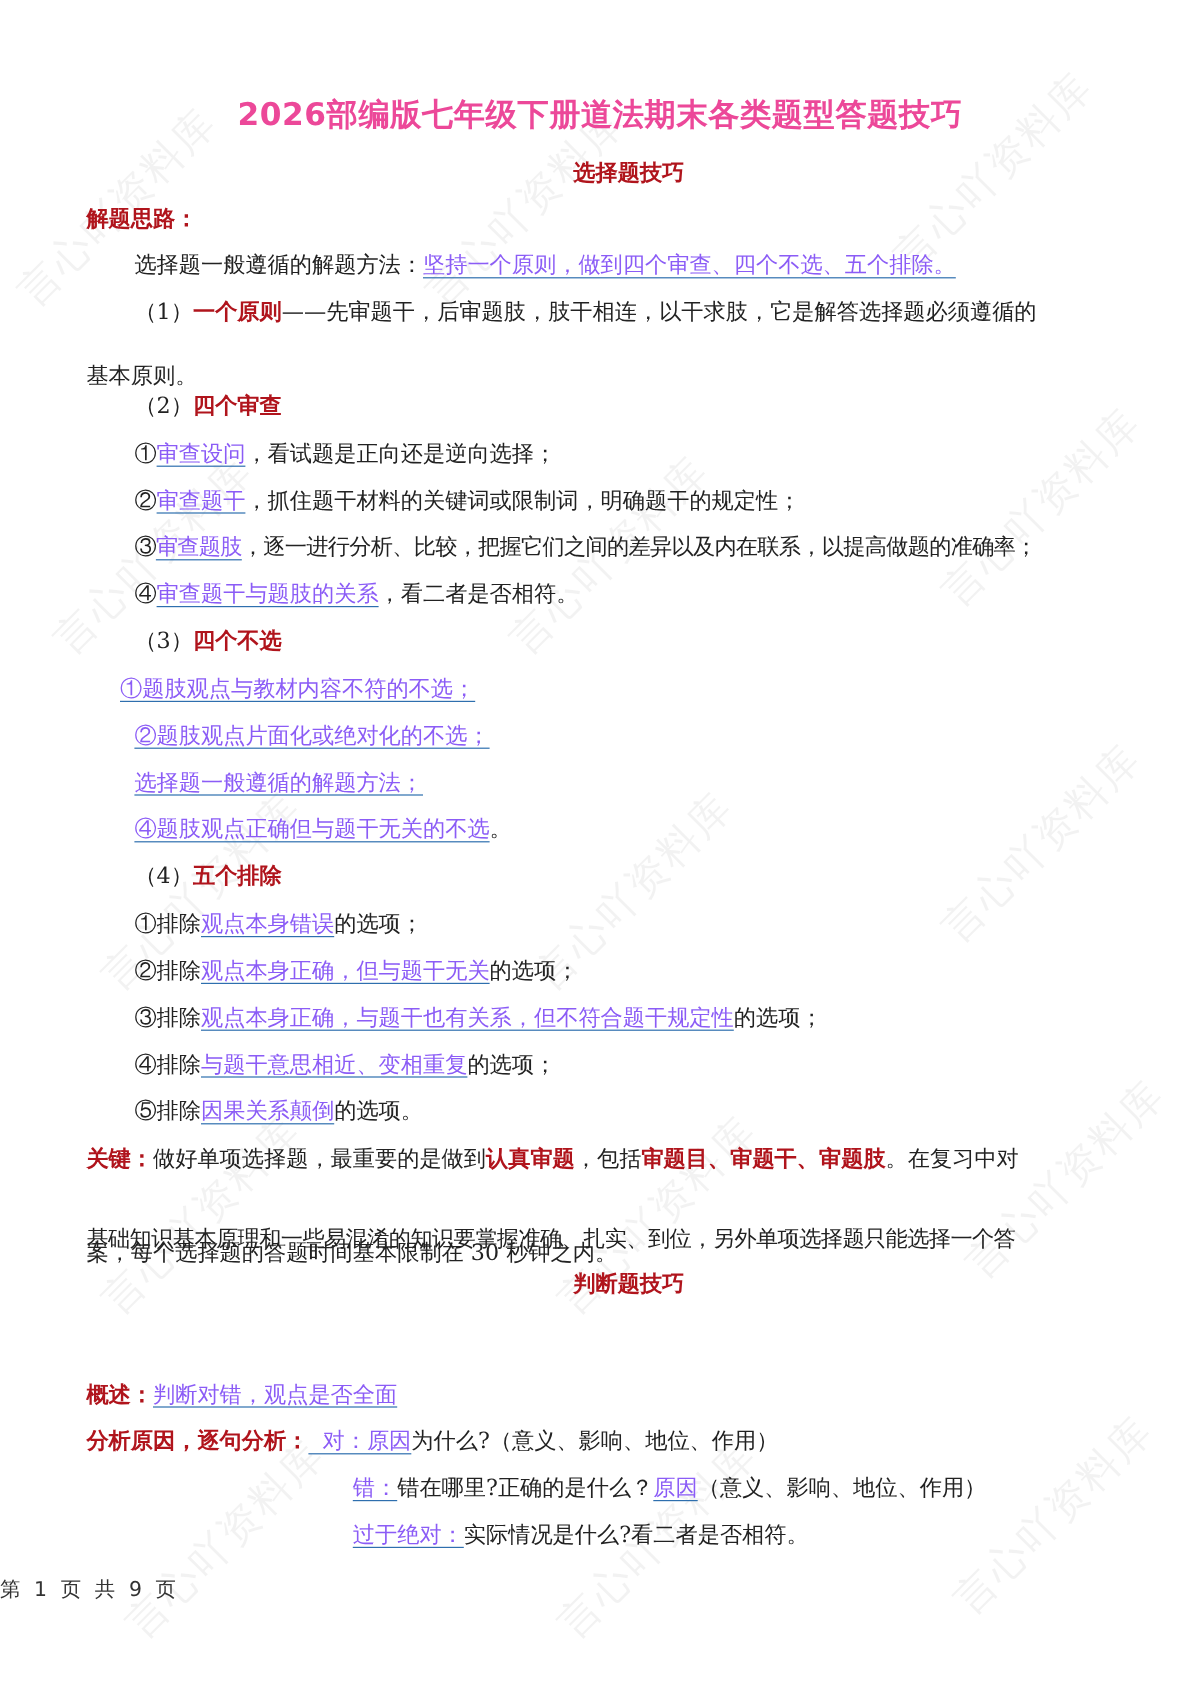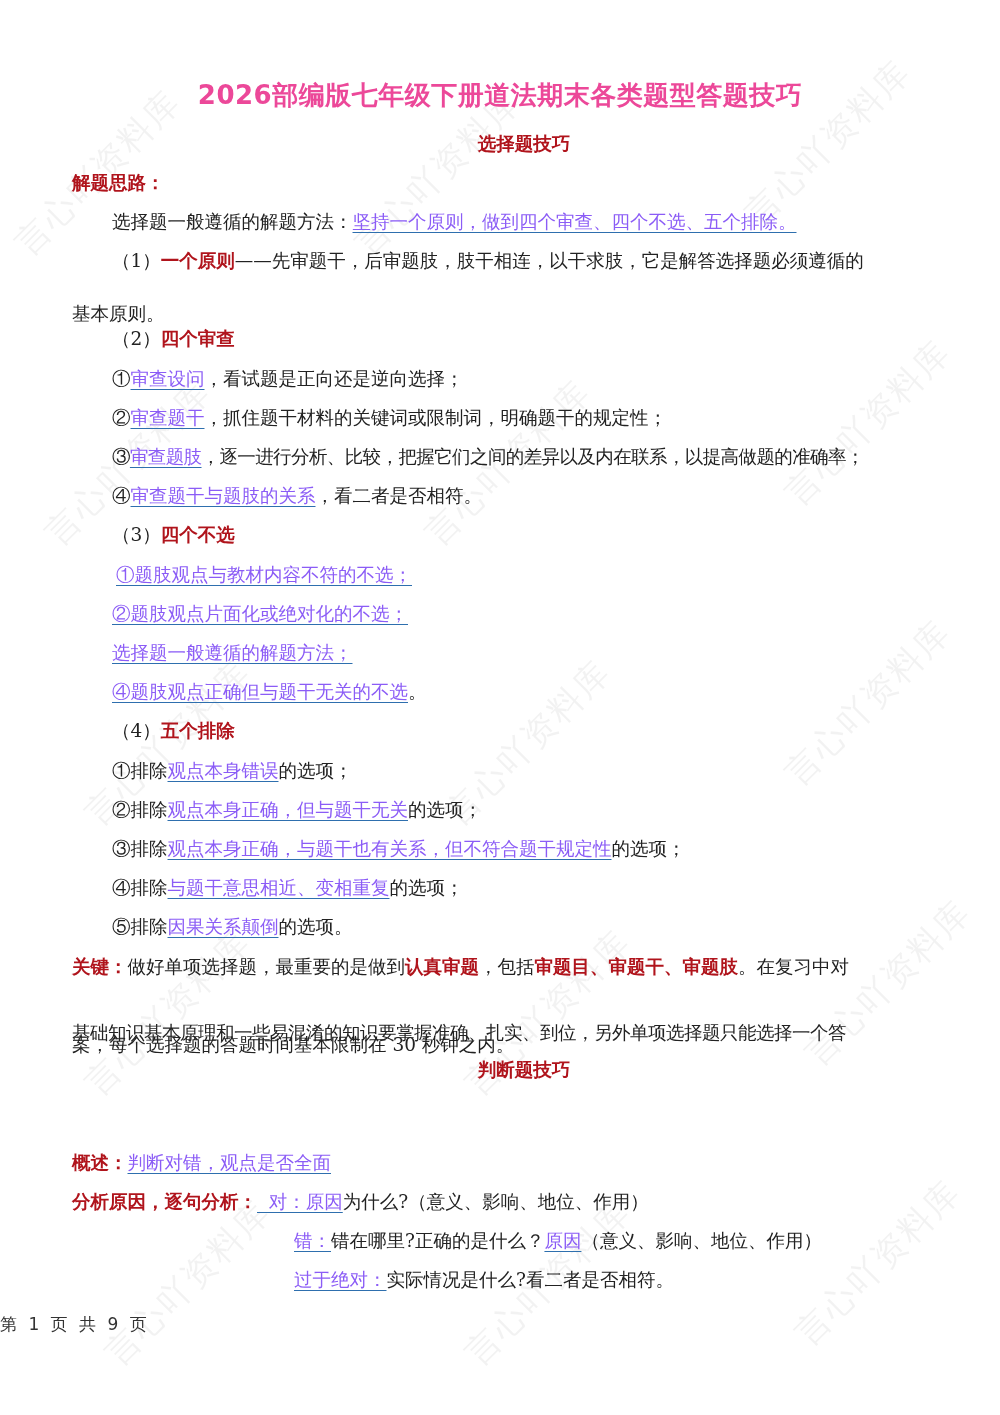--- a/index.html
+++ b/index.html
@@ -60,21 +60,21 @@
     <span>（2）</span><span class="red bold">四个审查</span>
   </div>
   <div class="line" style="left:112px;top:366px"><span>①</span><span class="blue">审查设问</span><span>，看试题是正向还是逆向选择；</span></div>
   <div class="line" style="left:112px;top:405px"><span>②</span><span class="blue">审查题干</span><span>，抓住题干材料的关键词或限制词，明确题干的规定性；</span></div>
   <div class="line" style="left:112px;top:444px;letter-spacing:-0.6px"><span>③</span><span class="blue">审查题肢</span><span>，逐一进行分析、比较，把握它们之间的差异以及内在联系，以提高做题的准确率；</span></div>
   <div class="line" style="left:112px;top:483px"><span>④</span><span class="blue">审查题干与题肢的关系</span><span>，看二者是否相符。</span></div>
 
   <div class="line" style="left:112px;top:522px">
     <span>（3）</span><span class="red bold">四个不选</span>
   </div>
-  <div class="line" style="left:116px;top:562px"><span class="blue">①题肢观点与教材内容不符的不选；</span></div>
+  <div class="line" style="left:100px;top:562px"><span class="blue">①题肢观点与教材内容不符的不选；</span></div>
   <div class="line" style="left:112px;top:601px"><span class="blue">②题肢观点片面化或绝对化的不选；</span></div>
   <div class="line" style="left:112px;top:640px"><span class="blue">选择题一般遵循的解题方法；</span></div>
   <div class="line" style="left:112px;top:679px"><span class="blue">④题肢观点正确但与题干无关的不选</span><span>。</span></div>
 
   <div class="line" style="left:112px;top:718px">
     <span>（4）</span><span class="red bold">五个排除</span>
   </div>
   <div class="line" style="left:112px;top:758px"><span>①</span><span>排除</span><span class="blue">观点本身错误</span><span>的选项；</span></div>
   <div class="line" style="left:112px;top:797px"><span>②</span><span>排除</span><span class="blue">观点本身正确，但与题干无关</span><span>的选项；</span></div>
   <div class="line" style="left:112px;top:836px"><span>③</span><span>排除</span><span class="blue">观点本身正确，与题干也有关系，但不符合题干规定性</span><span>的选项；</span></div>

